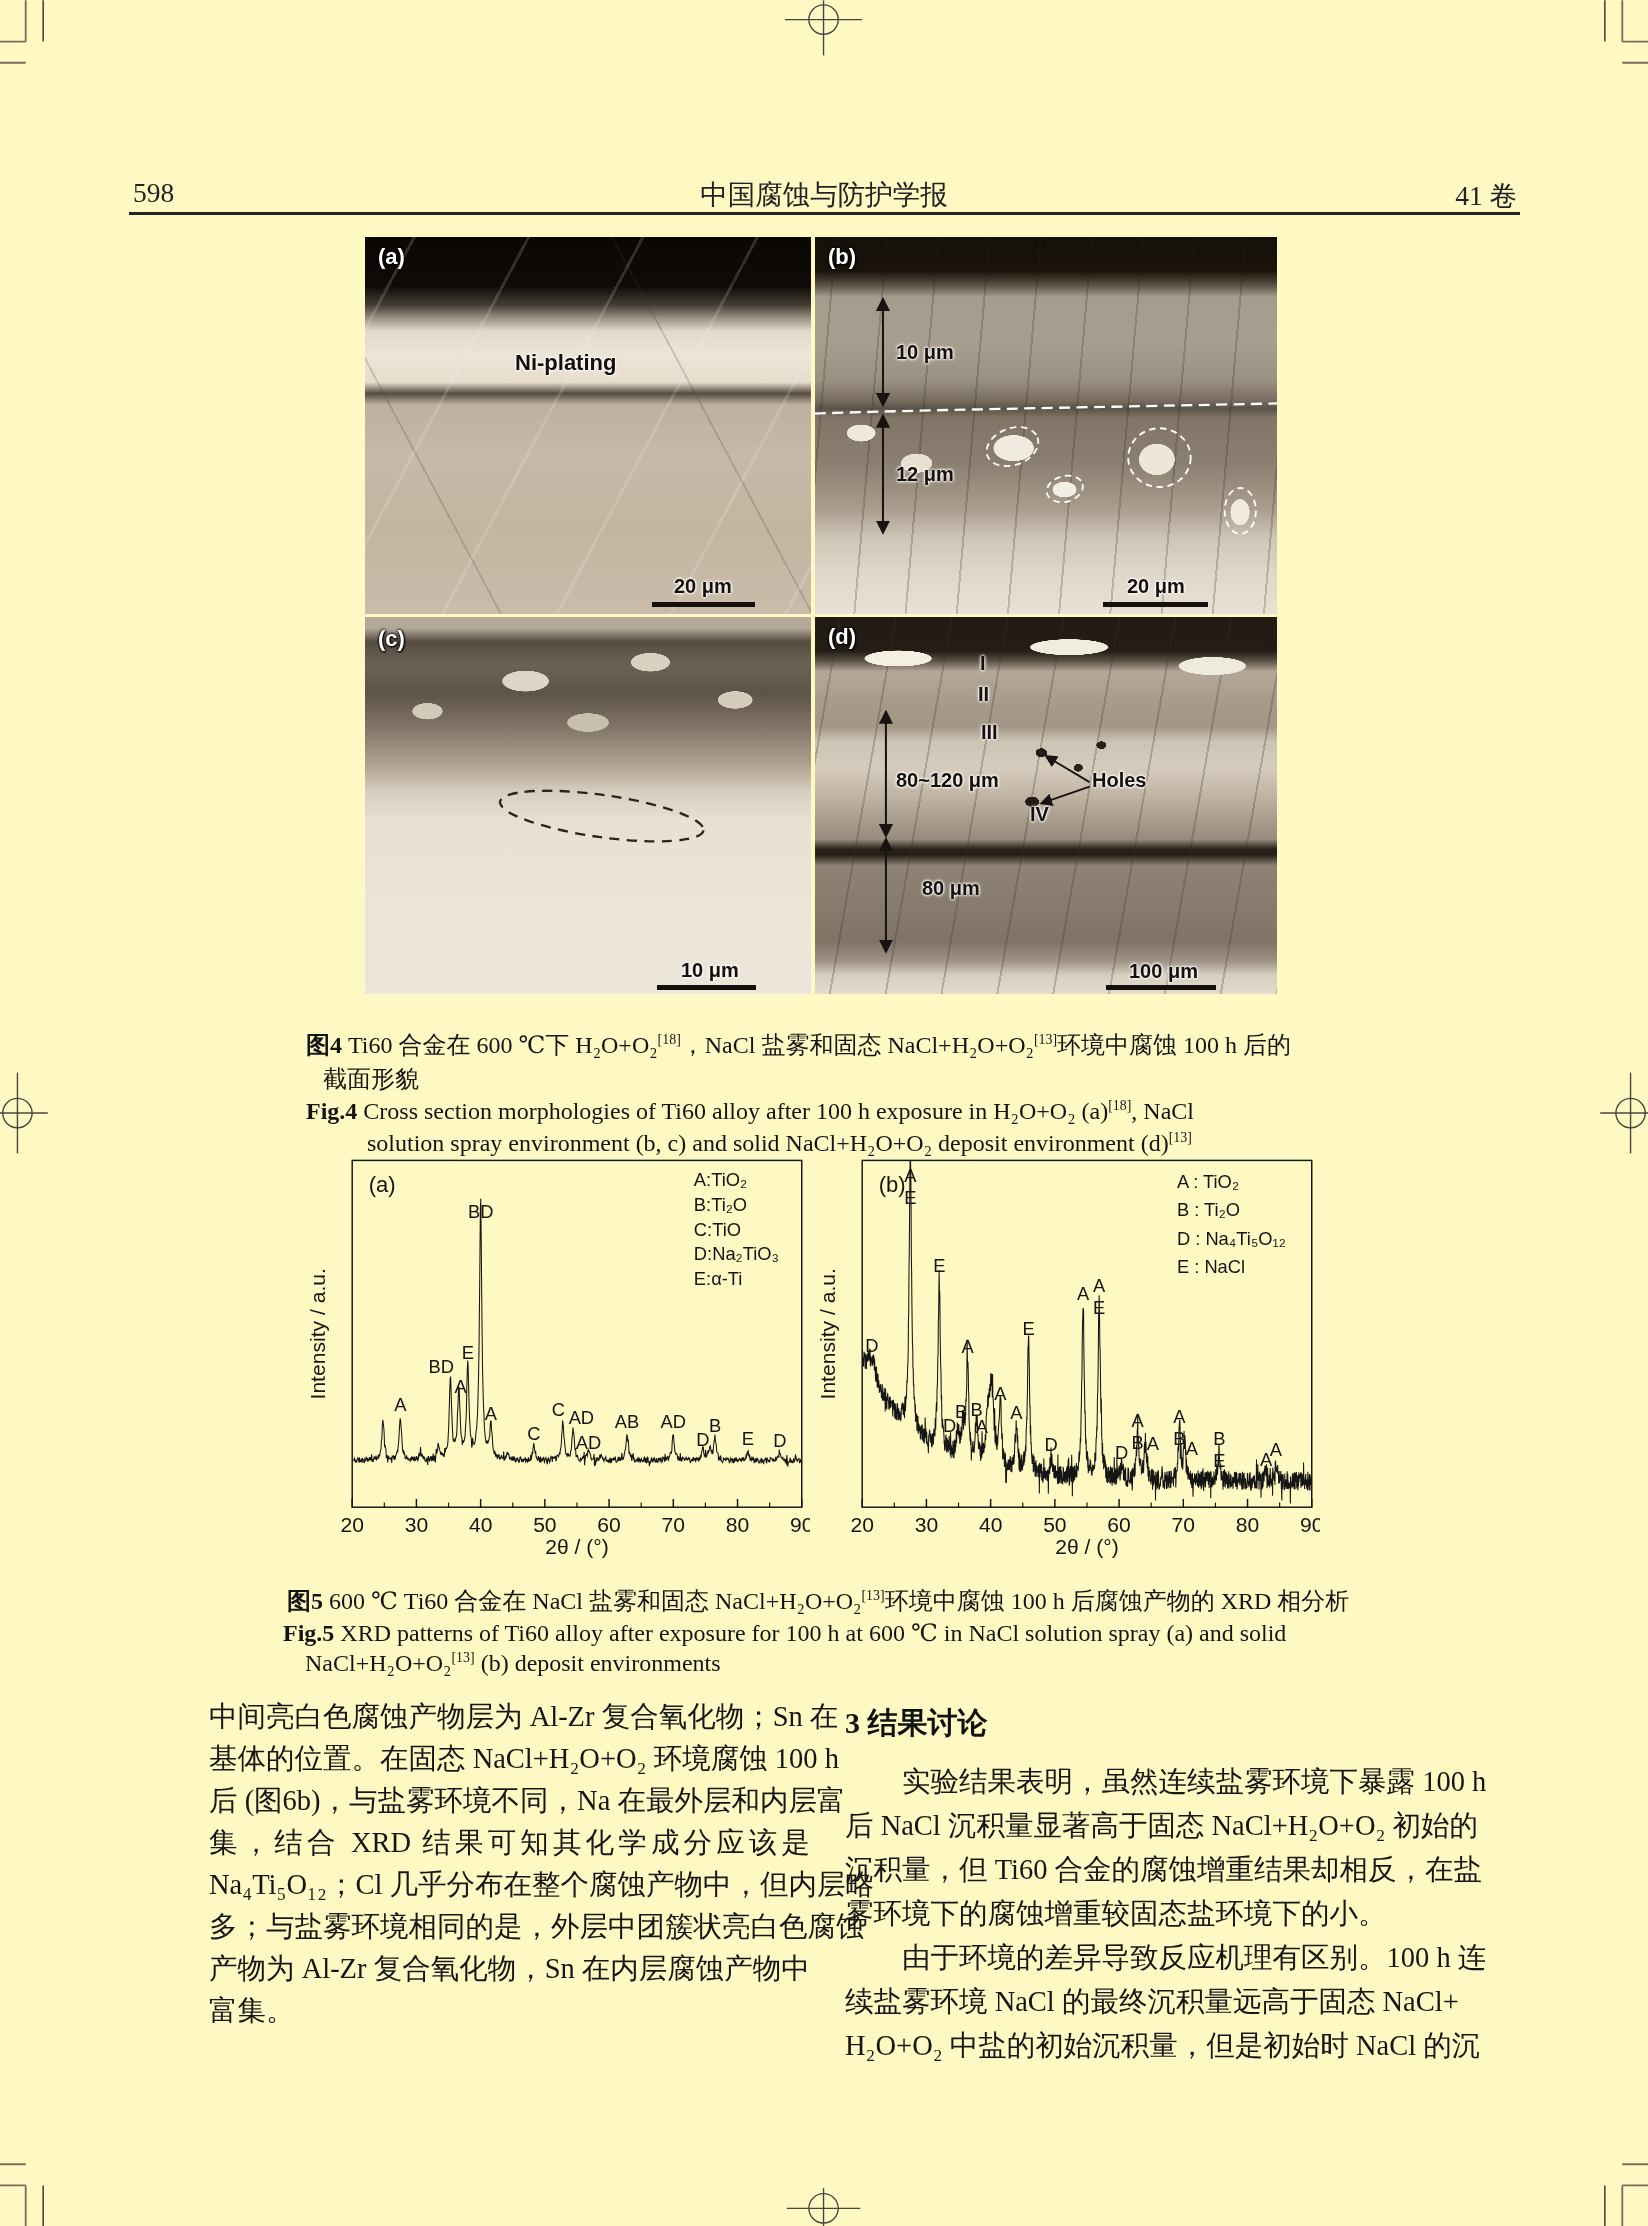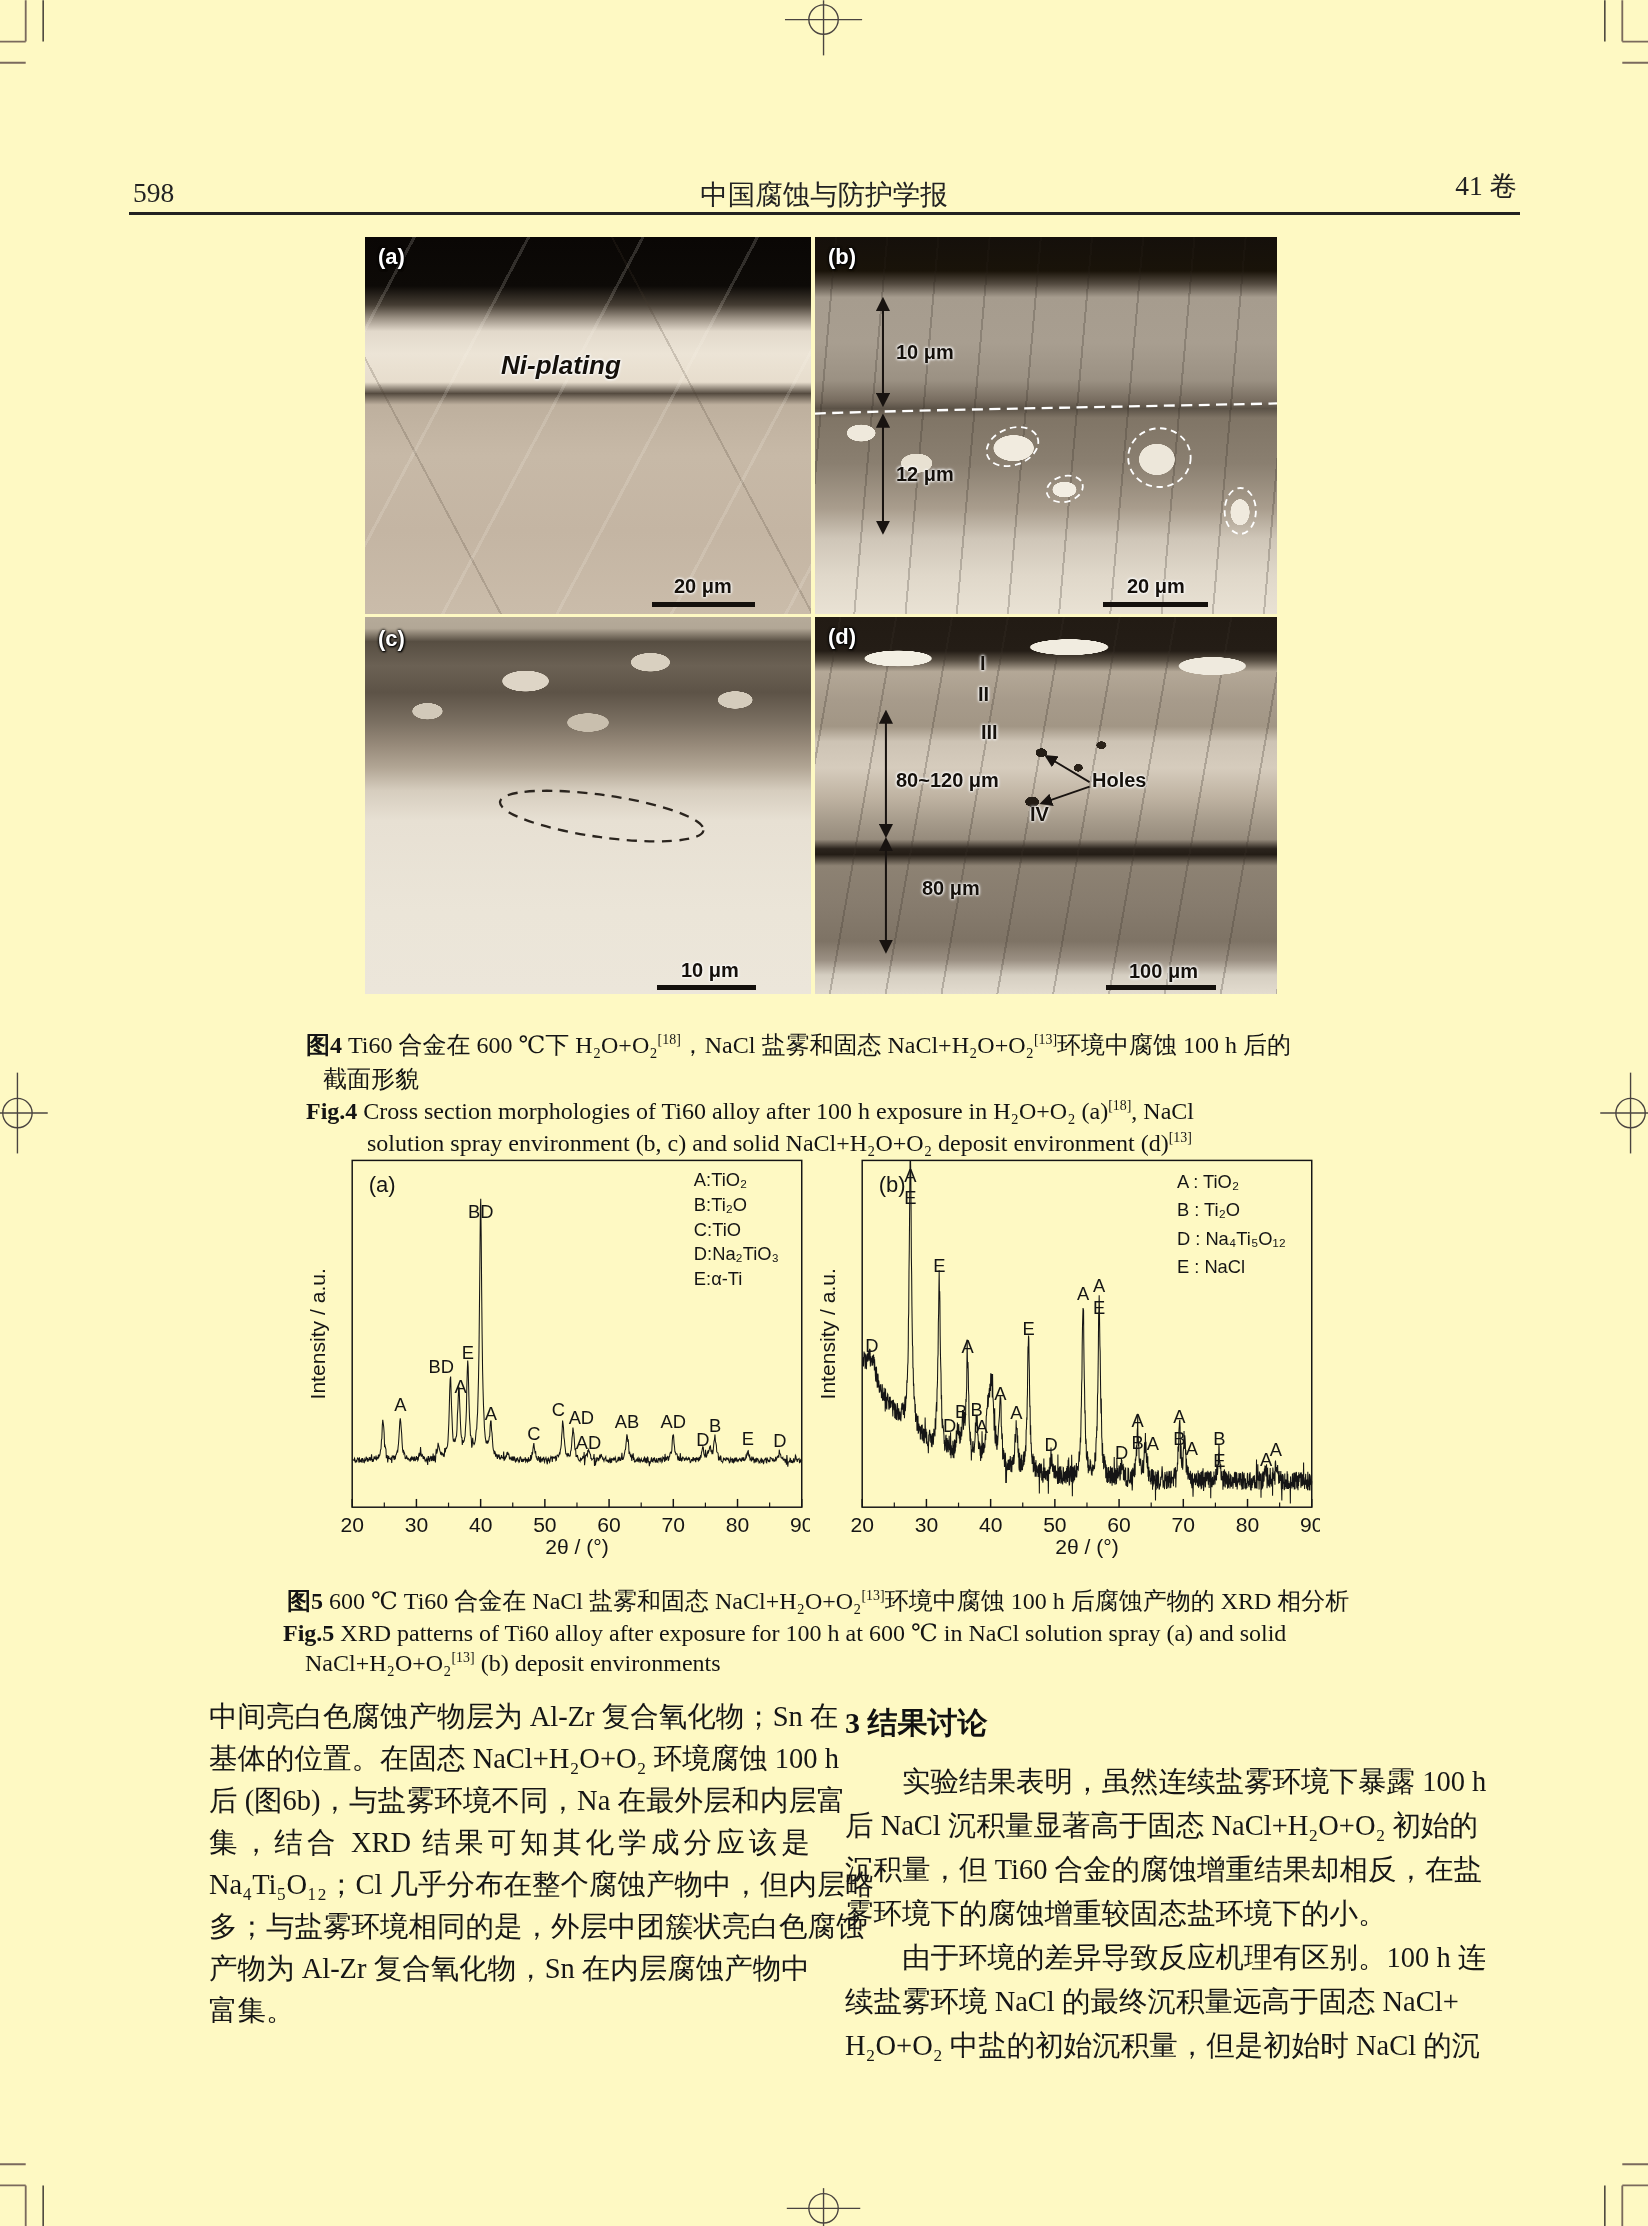--- a/index.html
+++ b/index.html
@@ -90,26 +90,26 @@
     <g stroke="#2f2b28" stroke-width="1.5">
       <line x1="47" y1="0" x2="47" y2="45"></line>
         <line x1="1748" y1="0" x2="1748" y2="45"></line>
       <line x1="47" y1="2380" x2="47" y2="2425"></line>
         <line x1="1748" y1="2380" x2="1748" y2="2425"></line>
     </g>
   </svg>
 
   <div class="abs hdr" style="left:133px;top:177px;">598</div>
   <div class="abs hdr" style="left:0;top:177px;width:100%;text-align:center;">中国腐蚀与防护学报</div>
-  <div class="abs hdr" style="right:131px;top:168px;margin-left:33px;">41 卷</div>
+  <div class="abs hdr" style="right:131px;top:178px;margin-left:33px;">41 卷</div>
   <div class="rule" style="left:129px;top:212px;width:1391px;height:2.8px;"></div>
 
   <div class="panel p-a" style="left:365px;top:237px;width:446px;height:377px;">
     <div class="ptag" style="left:13px;top:7.3px;">(a)</div>
-    <div class="pl" style="left:136px;top:113px;font-size:26px;font-style:italic;">Ni-plating</div>
+    <div class="pl" style="left:150px;top:113px;font-size:22px;">Ni-plating</div>
     <div class="pl" style="left:309px;top:338px;">20 μm</div>
     <div class="bar" style="left:287px;top:365px;width:103px;"></div>
   </div>
 
   <div class="panel p-b" style="left:815px;top:237px;width:462px;height:377px;">
     <svg class="ovl" width="462" height="377" viewBox="0 0 503 410">
       <defs>
         <marker id="ahb" viewBox="0 0 10 10" refX="8" refY="5" markerWidth="7" markerHeight="7" orient="auto-start-reverse">
           <path d="M0,0L10,5L0,10z" fill="#181310"></path>
         </marker>

